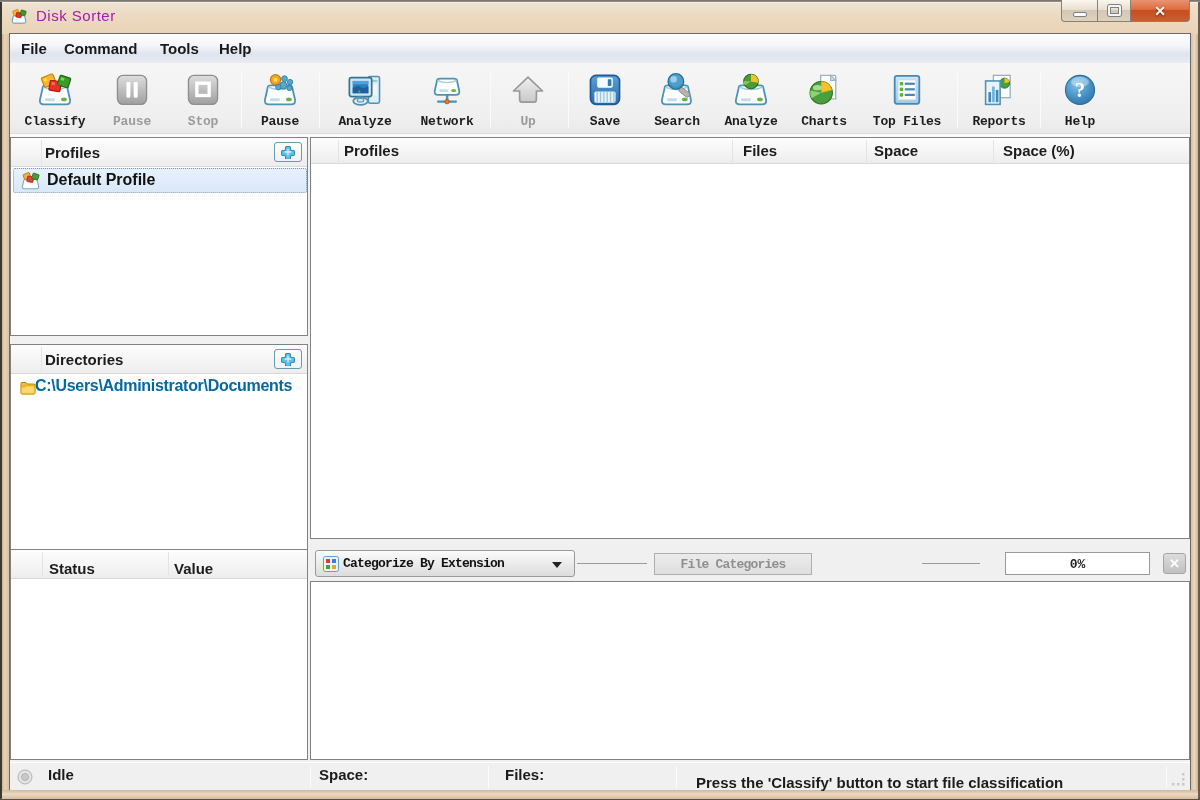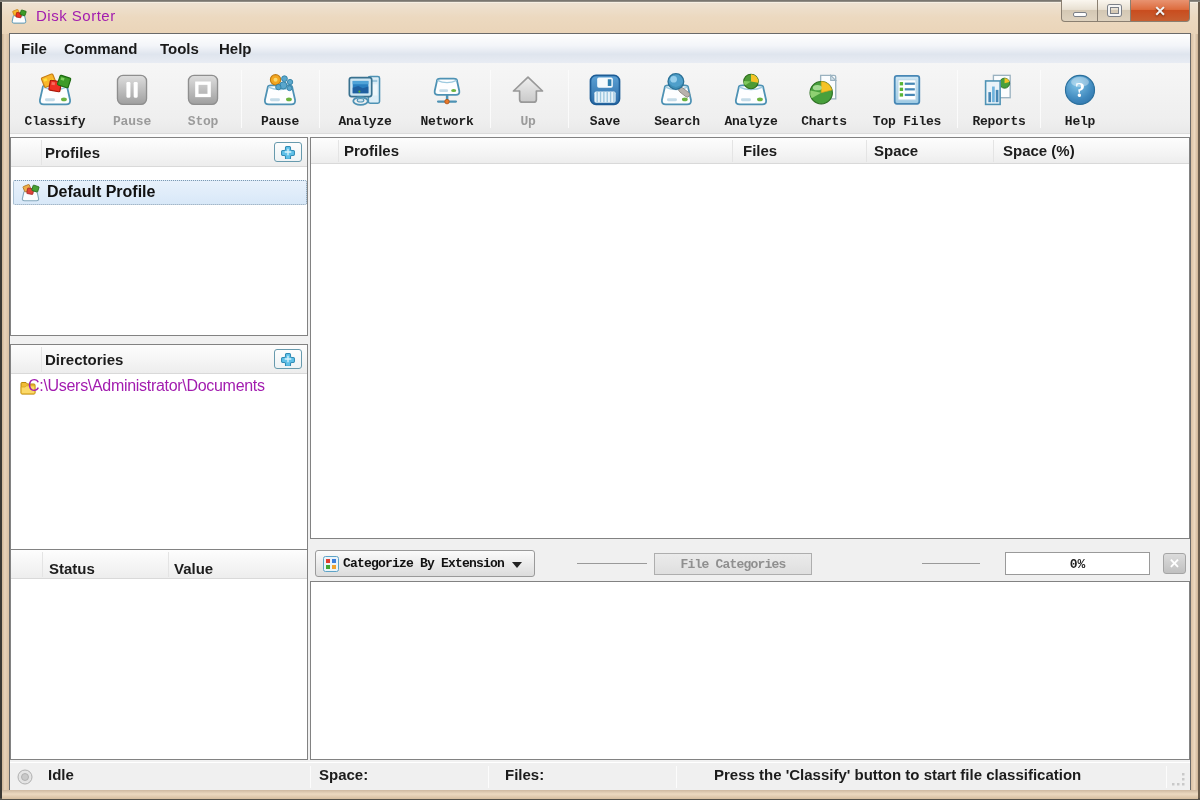--- a/index.html
+++ b/index.html
@@ -45,32 +45,32 @@
 
 .panel { position:absolute; background:#ffffff; border:1px solid #828282; }
 .phead { position:absolute; left:0; top:0; width:100%; height:29px;
   background:linear-gradient(180deg,#fdfdfd,#f4f4f4 60%,#ededed); border-bottom:1px solid #d9d9d9; }
 .phead .ht { position:absolute; top:6px; font-size:15px; font-weight:bold; color:#1c1c1c; }
 .vline { position:absolute; top:2px; height:25px; width:1px; background:#e4e4e4; }
 .plus { position:absolute; top:4px; width:28px; height:20px; border:1px solid #679aad; border-radius:3px;
   background:linear-gradient(180deg,#fdfdfd,#eef3f5); }
 .plus svg { display:block; margin:2px auto 0; }
 
-.selitem { position:absolute; left:2px; top:30px; width:294px; height:25px; background:linear-gradient(180deg,#e8f1fb,#d8e8f8); border:1px dotted #7d99b0; border-radius:2px;margin-top:12px; }
+.selitem { position:absolute; left:2px; top:30px; width:294px; height:25px; background:linear-gradient(180deg,#e8f1fb,#d8e8f8); border:1px dotted #7d99b0; border-radius:2px; }
 .selitem .it { position:absolute; left:33px; top:2px; font-size:16px; font-weight:bold; color:#101010; }
 .diritem { position:absolute; left:2px; top:32px; width:294px; height:22px; }
-.diritem .it { position:absolute; left:15px; top:0px; font-size:16px; font-weight:normal; color:#a21caf; letter-spacing:-0.3px;}
+.diritem .it { position:absolute; left:22px; top:0px; font-size:16px; font-weight:bold; color:#0369a1; letter-spacing:-0.3px;}
 
 #mainlist { left:310px; top:137px; width:880px; height:402px; }
 #mainlist .hcell { position:absolute; top:4px; font-size:15px; font-weight:bold; color:#1c1c1c; }
 #mainlist .phead { height:26px; }
 #mainlist .vline { height:22px; }
 
 #midbar { left:310px; top:539px; width:880px; height:42px; background:#f0f0f0; }
-#dropdown { position:absolute; left:5px; top:11px; width:220px; height:27px; border:1px solid #9a9a9a; border-radius:3px;
+#dropdown { position:absolute; left:5px; top:11px; width:260px; height:27px; border:1px solid #9a9a9a; border-radius:3px;
   background:linear-gradient(180deg,#fbfbfb,#eaeaea 55%,#dcdcdc);padding-left:32px; }
 #dropdown .dtext { position:absolute; left:27px; top:5px; font-family:"Liberation Mono", monospace; font-size:13px; font-weight:bold; color:#111; letter-spacing:-0.8px; }
 #dropdown .arr { position:absolute; right:12px; top:11px; width:0; height:0; border-left:5px solid transparent; border-right:5px solid transparent; border-top:6px solid #222; }
 .hdash { position:absolute; top:24px; height:1px; background:#9a9a9a; }
 #fcbtn { position:absolute; left:344px; top:14px; width:158px; height:22px; border:1px solid #aeaeae;
   background:linear-gradient(180deg,#ebebeb,#dfdfdf); text-align:center;
   font-family:"Liberation Mono", monospace; font-size:13px; font-weight:bold; color:#8f8f8f; padding-top:3px; letter-spacing:-0.8px; }
 #pbox { position:absolute; left:695px; top:13px; width:145px; height:23px; border:1px solid #9a9a9a; background:#ffffff;
   text-align:center; font-family:"Liberation Mono", monospace; font-size:13px; font-weight:bold; color:#222; padding-top:4px; }
 #xbtn { position:absolute; left:853px; top:14px; width:23px; height:21px; border:1px solid #a5a5a5; border-radius:3px;
@@ -418,21 +418,21 @@
   <svg style="position:absolute;left:7px;top:6px;" width="16" height="16" viewBox="0 0 16 16">
     <circle cx="8" cy="8" r="7" fill="#e4e4e4" stroke="#b0b0b0" stroke-width="1"></circle>
     <circle cx="8" cy="8" r="3.5" fill="#c9c9c9" stroke="#a8a8a8" stroke-width="0.8"></circle>
   </svg>
   <div class="st" style="left:38px;">Idle</div>
   <div class="ssep" style="left:300px;"></div>
   <div class="st" style="left:309px;text-align:center;">Space:</div>
   <div class="ssep" style="left:478px;"></div>
   <div class="st" style="left:495px;">Files:</div>
   <div class="ssep" style="left:666px;"></div>
-  <div class="st" style="left:704px;">Press the 'Classify' button to start file classification</div>
+  <div class="st" style="left:686px;margin-top:8px;">Press the 'Classify' button to start file classification</div>
   <div class="ssep" style="left:1156px;"></div>
   <svg style="position:absolute; right:3px; top:10px;" width="15" height="15" viewBox="0 0 15 15">
     <g fill="#c9c9c9">
         <rect x="10" y="10" width="2.5" height="2.5"></rect>
         <rect x="10" y="5" width="2.5" height="2.5"></rect>
         <rect x="5" y="10" width="2.5" height="2.5"></rect>
         <rect x="10" y="0" width="2.5" height="2.5"></rect>
         <rect x="0" y="10" width="2.5" height="2.5"></rect>
       </g>
   </svg>

